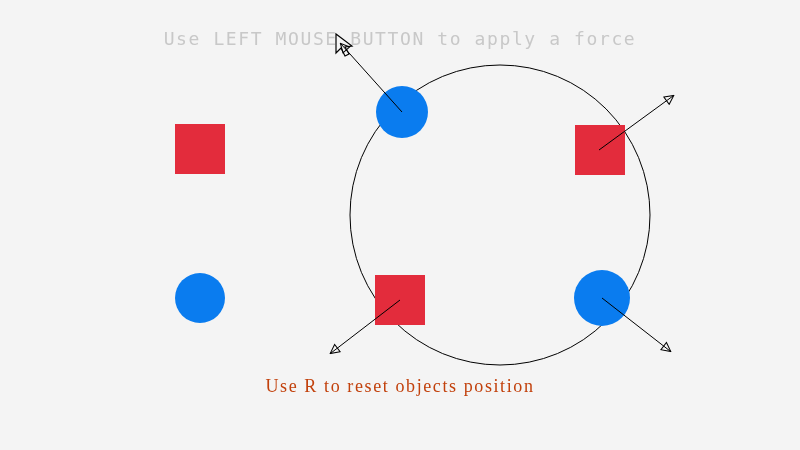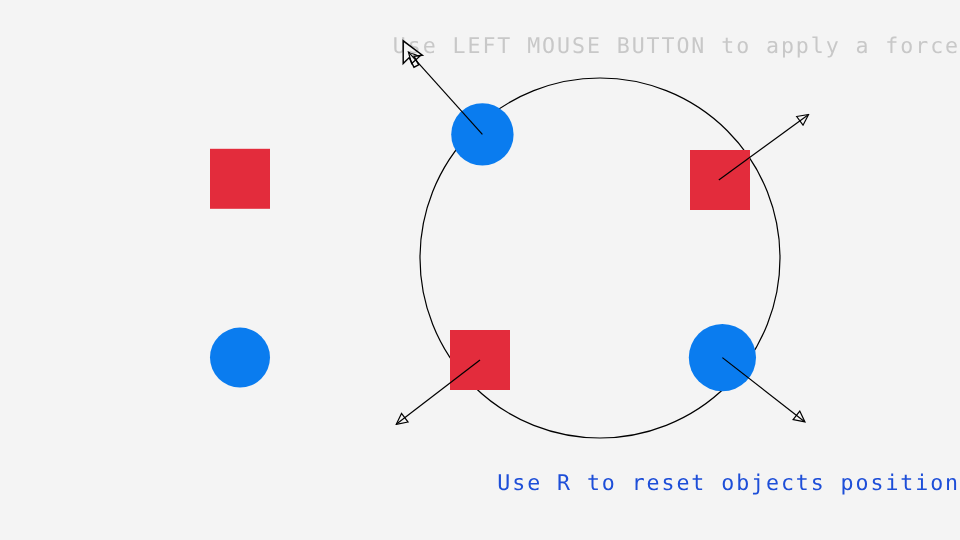--- a/index.html
+++ b/index.html
@@ -25,21 +25,21 @@
     left: 0;
     top: 0;
     width: 800px;
     height: 450px;
     display: block;
   }
   .hint-text {
     position: absolute;
     left: 0;
     width: 800px;
-    text-align: right;
+    text-align: center;
     font-family: "DejaVu Sans Mono", monospace;
     letter-spacing: 1.6px;
     white-space: nowrap;
     user-select: none;
     pointer-events: none;
   }
   #hint-top {
     top: 28px;
     font-size: 18px;
     color: #c8c8c8;
@@ -88,19 +88,19 @@
 
     <line id="force-vector-square-top-right" x1="599" y1="150" x2="673" y2="96" stroke="#000000" stroke-width="1" marker-end="url(#arrowhead-hollow)"></line>
 
     <line id="force-vector-square-bottom-center" x1="400" y1="300" x2="331" y2="353" stroke="#000000" stroke-width="1" marker-end="url(#arrowhead-hollow)"></line>
 
     <line id="force-vector-circle-bottom-right" x1="602" y1="298" x2="670" y2="351" stroke="#000000" stroke-width="1" marker-end="url(#arrowhead-hollow)"></line>
   </svg>
 
   <div class="hint-text" id="hint-top" style="color: rgb(200, 200, 200); top: 28px;">Use LEFT MOUSE BUTTON to apply a force</div>
 
-  <div class="hint-text" id="hint-bottom" style="color: #1d4ed8; top: 392px;">Use R to reset objects position</div>
+  <div class="hint-text" id="hint-bottom" style="color: #c2410c; top: 376px; font-family: Liberation Serif, serif;">Use R to reset objects position</div>
 
   <svg id="cursor-layer" viewBox="0 0 800 450">
     <path id="mouse-pointer-icon" d="M 336 34 L 336 53 L 341 48 L 345 56 L 349 54 L 345 47 L 352 46 Z" fill="none" stroke="#000000" stroke-width="1.2" stroke-linejoin="miter"></path>
   </svg>
 
 </div>
 
 </body></html>

